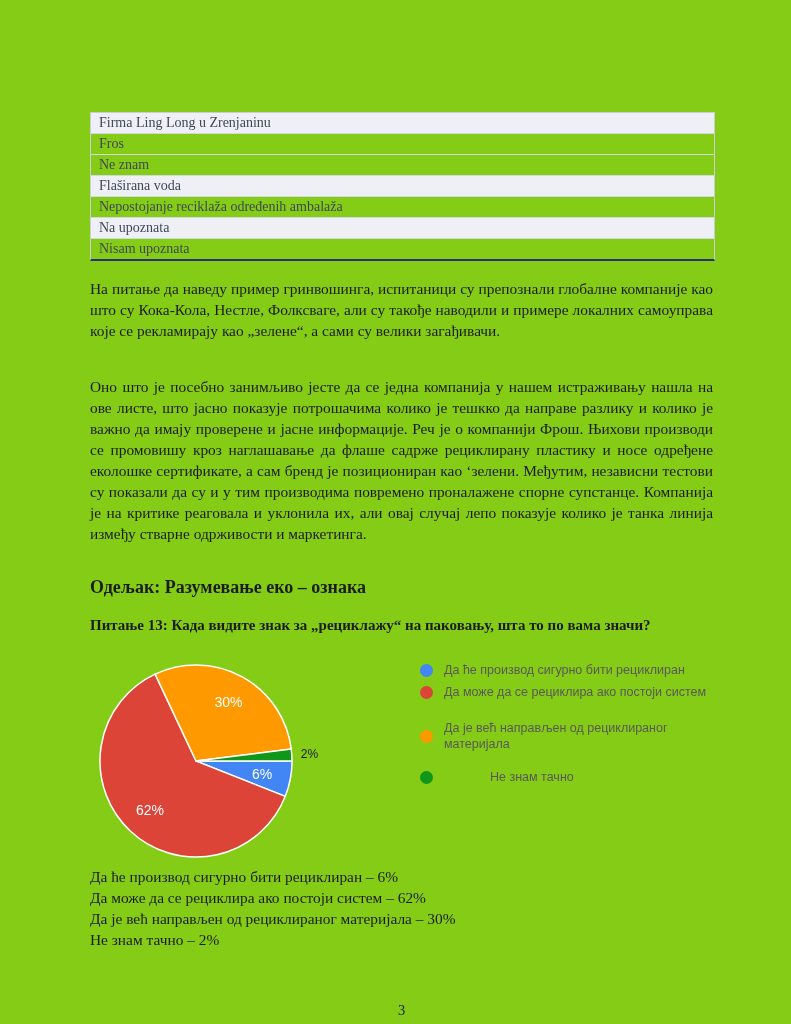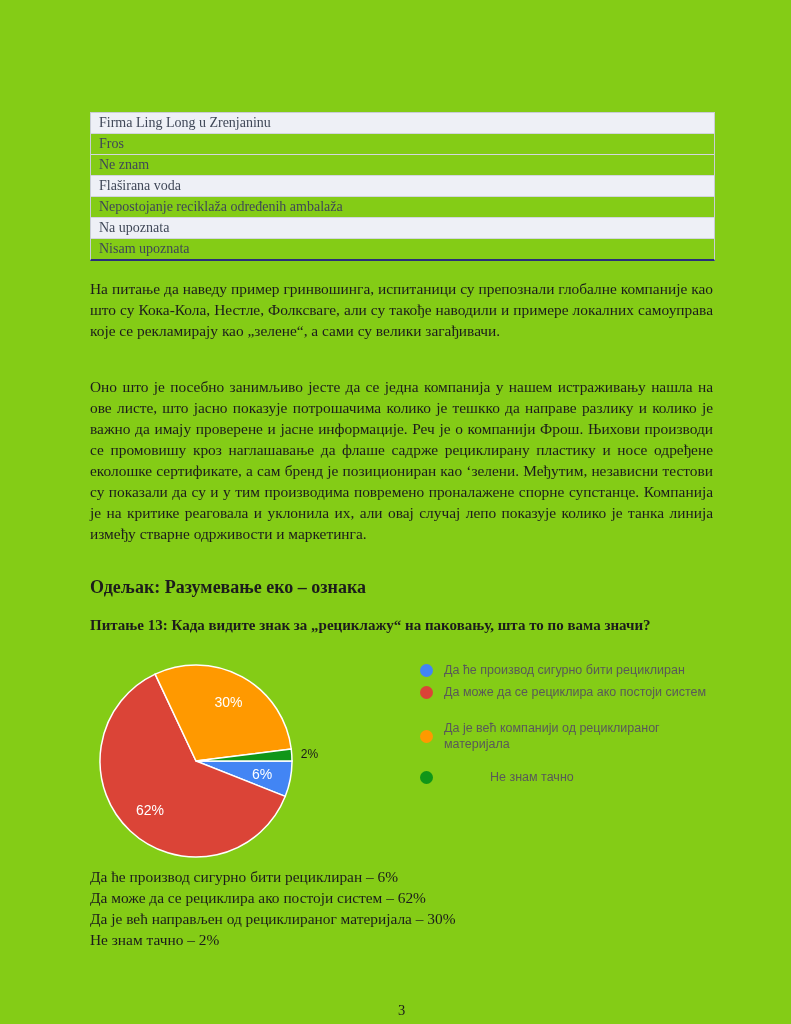--- a/index.html
+++ b/index.html
@@ -135,21 +135,21 @@
         <div class="legend-item li-0">
           <span class="dot" style="background: rgb(66, 133, 244);"></span>
           <span>Да ће производ сигурно бити рециклиран</span>
         </div>
         <div class="legend-item li-1">
           <span class="dot" style="background: rgb(219, 68, 55);"></span>
           <span>Да може да се рециклира ако постоји систем</span>
         </div>
         <div class="legend-item li-2">
           <span class="dot" style="background: rgb(255, 153, 0);"></span>
-          <span>Да је већ компанији од рециклираног материјала</span>
+          <span>Да је већ направљен од рециклираног материјала</span>
         </div>
         <div class="legend-item li-3">
           <span class="dot" style="background: rgb(16, 150, 24);"></span>
           <span>Не знам тачно</span>
         </div>
       </div>
   </div>
 
   <div class="summary" id="summary">
       <div>Да ће производ сигурно бити рециклиран – 6%</div>

